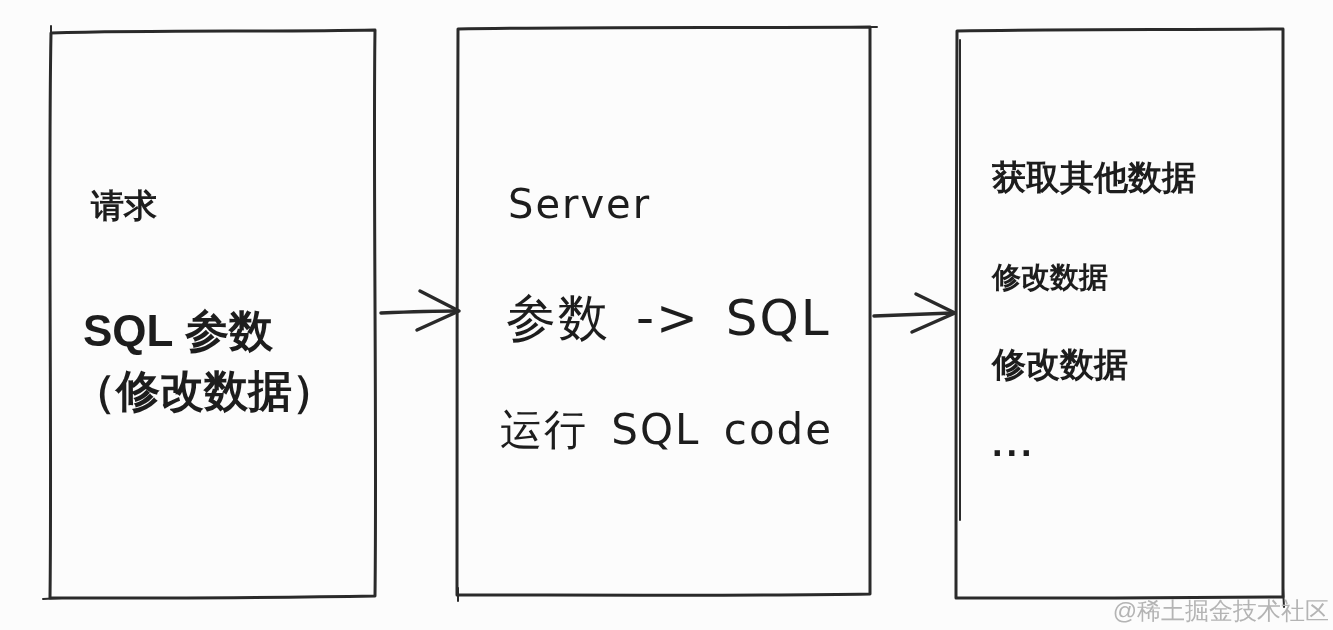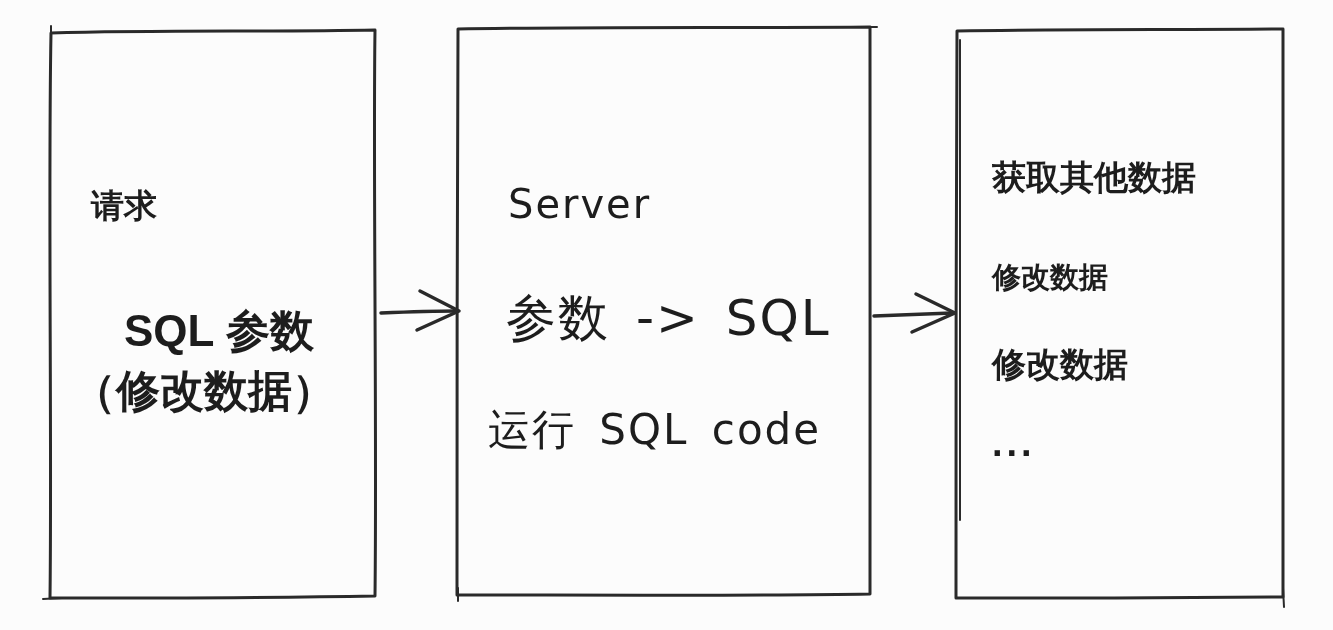--- a/index.html
+++ b/index.html
@@ -31,25 +31,25 @@
     font-family: "Liberation Sans", sans-serif;
     font-weight: 700;
   }
   .hand {
     font-family: "DejaVu Sans", sans-serif;
     font-weight: 400;
     letter-spacing: 2px;
     word-spacing: 8px;
   }
   #t-request   { left: 91px;  top: 189px; font-size: 33px; }
-  #t-sqlparam  { left: 83px;  top: 308px; font-size: 44px; margin-left: 41px; }
+  #t-sqlparam  { left: 83px;  top: 308px; font-size: 44px; }
   #t-inject    { left: 72px;  top: 368px; font-size: 44px; }
   #t-server    { left: 508px; top: 183px; font-size: 40px; }
   #t-paramsql  { left: 506px; top: 292px; font-size: 50px; }
-  #t-runsql    { left: 488px; top: 408px; font-size: 42px; }
+  #t-runsql    { left: 500px; top: 408px; font-size: 42px; }
   #t-fetch     { left: 992px; top: 160px; font-size: 34px; }
   #t-modify    { left: 992px; top: 262px; font-size: 29px; }
   #t-delete    { left: 992px; top: 347px; font-size: 34px; }
   #t-ellipsis  { left: 992px; top: 424px; font-size: 38px; letter-spacing: 4px; }
   #watermark {
     position: absolute;
     right: 4px;
     top: 595px;
     font-size: 24px;
     color: #b4b4b4;
@@ -97,14 +97,15 @@
     <div class="t zh hand" id="t-runsql">运行 SQL code</div>
   </div>
 
   <div>
     <div class="t zh" id="t-fetch">获取其他数据</div>
     <div class="t zh" id="t-modify">修改数据</div>
     <div class="t zh" id="t-delete">修改数据</div>
     <div class="t zh" id="t-ellipsis">...</div>
   </div>
 
+  <div id="watermark">@稀土掘金技术社区</div>
 
 </div>
 
 </body></html>

